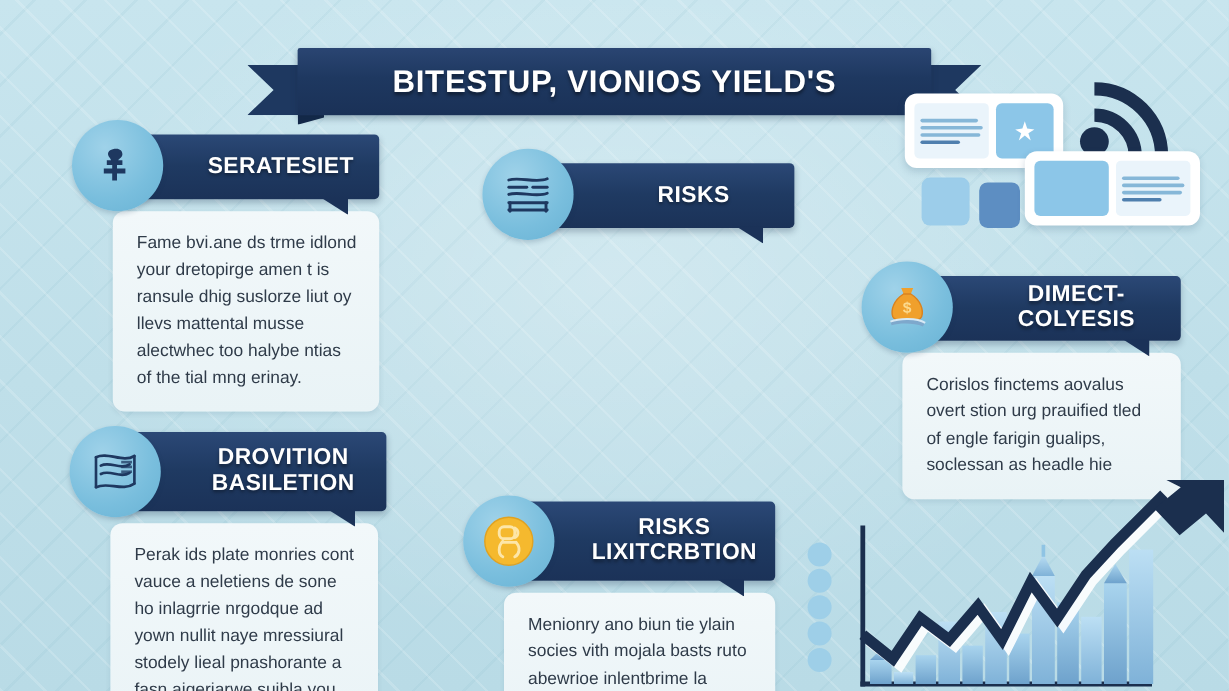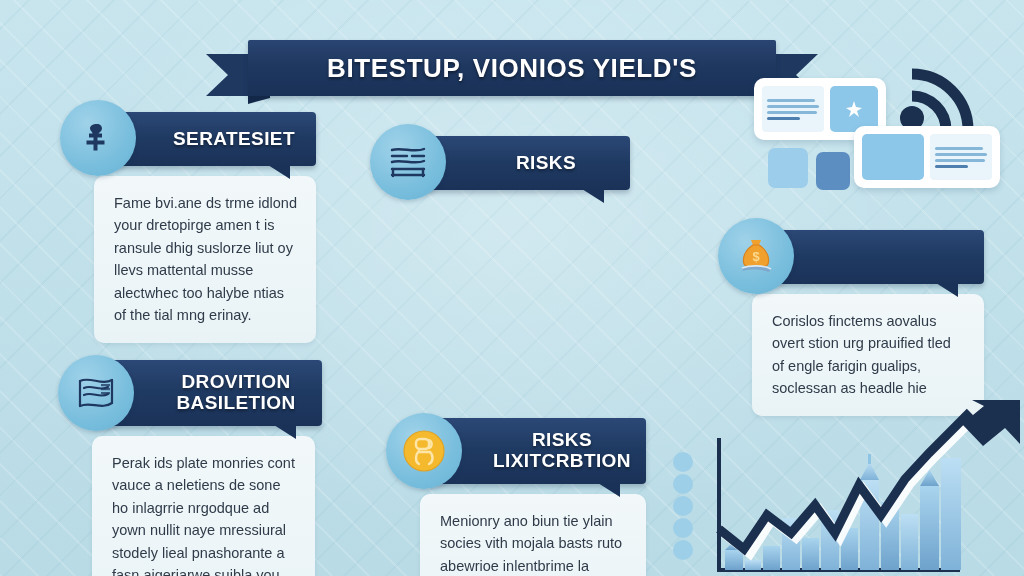--- a/index.html
+++ b/index.html
@@ -99,21 +99,21 @@
     box-shadow:0 2px 4px rgba(40,80,110,.10);
   }
   .card-body p{
     color:#2f3b49; font-size:14.5px; line-height:1.55;
     font-family:"Liberation Sans", sans-serif;
   }
 
   
   #card-strategy{ left:94px;  top:112px; width:222px; }
   #card-strategy .card-body{ width:222px; }
-  #card-risks{    left:404px; top:136px; width:226px; }
+  #card-risks{    left:436px; top:136px; width:226px; }
   #card-risks .card-body{ width:226px; }
   #card-direct{   left:752px; top:230px; width:232px; }
   #card-direct .card-body{ width:232px; }
   #card-provision{left:92px;  top:328px; width:230px;margin-top:32px; }
   #card-provision .card-body{ width:223px; }
   #card-white{    left:420px; top:418px; width:226px; }
   #card-white .card-body{ width:226px; }
 
   
   .glyph{ display:block; }
@@ -204,20 +204,21 @@
     <div class="card-icon">
       <svg class="glyph" width="44" height="44" viewBox="0 0 44 44" aria-hidden="true">
         <path d="M17 6 h10 l-2 5 h-6 z" fill="#f0a02c"></path>
         <path d="M19 11 C11 16, 8 24, 10 30 C12 35, 32 35, 34 30 C36 24, 33 16, 25 11 z" fill="#f0a02c"></path>
         <path d="M19 11 C11 16, 8 24, 10 30 C12 35, 32 35, 34 30 C36 24, 33 16, 25 11 z" fill="none" stroke="#d9821f" stroke-width="1.2"></path>
         <text x="22" y="27" font-family="'Liberation Sans',sans-serif" font-size="13" font-weight="bold" fill="#fbd98e" text-anchor="middle">$</text>
         <path d="M8 34 C16 31, 30 31, 37 35 L35 38 C28 35, 16 35, 9 37 z" fill="#7ea8cc"></path>
         <path d="M8 34 C16 31, 30 31, 37 35" fill="none" stroke="#d7e9f5" stroke-width="1.6"></path>
       </svg>
     </div>
+    <div class="card-title">DIMECT-COLYESIS</div>
     <div class="card-header-tail"></div>
   </div>
   <div class="card-body">
     <p>Corislos finctems aovalus overt stion urg prauified tled of engle farigin gualips, soclessan as headle hie</p>
   </div>
 </div>
 
 <div class="card tall-header" id="card-provision">
   <div class="card-header">
     <div class="card-icon">

